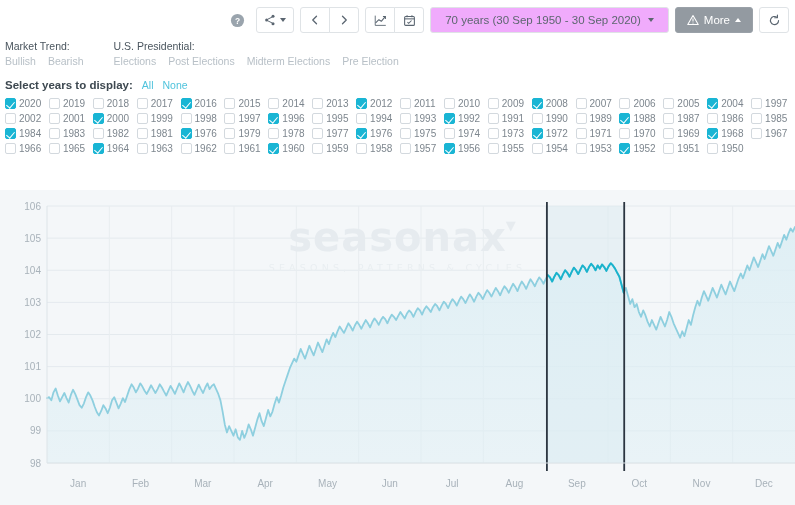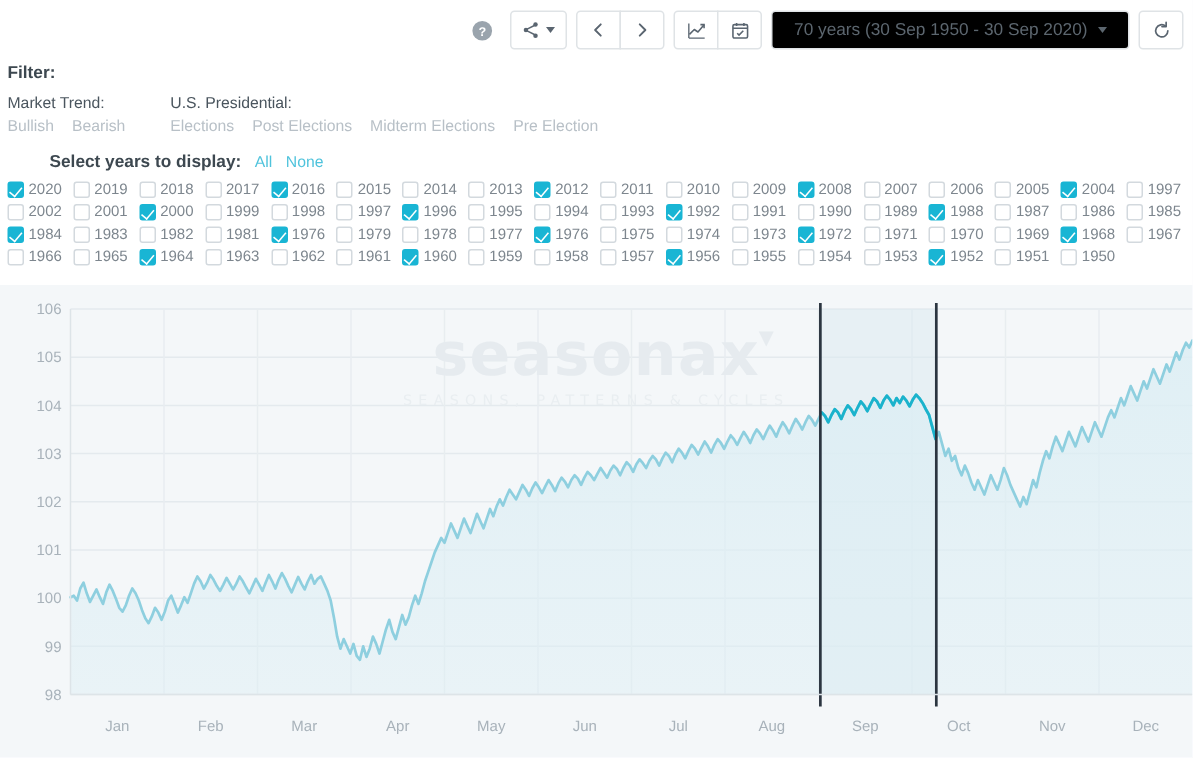--- a/index.html
+++ b/index.html
@@ -43,21 +43,21 @@
     gap: 4px;
   }
   .btn-grp .tb-btn { border-radius: 0; margin-left: -1px; }
   .btn-grp .tb-btn:first-child { border-radius: 3px 0 0 3px; margin-left: 0; }
   .btn-grp .tb-btn:last-child { border-radius: 0 3px 3px 0; }
   .btn-grp.single .tb-btn { border-radius: 3px; }
   .tb-range {
     height: 26px;
     border: 1px solid #dfe3e6;
     border-radius: 3px;
-    background: #000000;
+    background: #f0abfc;
     display: flex; align-items: center; justify-content: center;
     gap: 7px;
     padding: 12px 14px;
     font-size: 11.5px;
     color: #5c666f;
     min-width: 210px;
     cursor: pointer;
   }
   .tb-more {
     height: 26px;
@@ -105,21 +105,20 @@
   .fgroup-opts { display: flex; gap: 12px; }
   .fopt {
     font-size: 10.5px;
     color: #b8c0c7;
     white-space: nowrap;
     cursor: pointer;
   }
   .select-years {
     display: flex; align-items: baseline; gap: 9px;
     margin-top: 12px;
-    margin-left: 28px;
   }
   .sy-label { font-size: 11.5px; font-weight: bold; color: #3d4850; }
   .sy-link { font-size: 10.5px; color: #4fc3dc; cursor: pointer; text-align: right; }
 
   
   .year-grid {
     margin-top: 7px;
     display: grid;
     grid-template-columns: repeat(18, 1fr);
     row-gap: 4px;
@@ -248,33 +247,41 @@
           <polyline points="5.5,10 7,11.5 10.5,8" fill="none" stroke="#5a6570" stroke-width="1.3"></polyline>
         </svg>
       </div>
     </div>
 
     <div class="tb-range">
       <span>70 years (30 Sep 1950 - 30 Sep 2020)</span>
       <span class="caret-d"></span>
     </div>
 
+    <div class="tb-more">
+      <svg width="12" height="12" viewBox="0 0 16 16">
+        <polygon points="8,2 15,14 1,14" fill="none" stroke="#ffffff" stroke-width="1.4" stroke-linejoin="round"></polygon>
+        <line x1="8" y1="6" x2="8" y2="10" stroke="#ffffff" stroke-width="1.4"></line>
+        <circle cx="8" cy="12" r="0.8" fill="#ffffff"></circle>
+      </svg>
+      <span>More</span>
+      <span class="caret-u"></span>
+    </div>
 
     <div class="btn-grp single">
       <div class="tb-btn">
         <svg width="13" height="13" viewBox="0 0 16 16">
           <path d="M13 8 A5 5 0 1 1 11.2 4.2" fill="none" stroke="#5a6570" stroke-width="1.4" stroke-linecap="round"></path>
           <polyline points="11.6,1.2 11.6,4.6 8.2,4.6" fill="none" stroke="#5a6570" stroke-width="1.4" stroke-linecap="round" stroke-linejoin="round"></polyline>
         </svg>
       </div>
     </div>
   </div>
 
   <div class="filter-panel">
-    <div class="filter-title">Filter:</div>
 
     <div class="filter-groups">
       <div class="fgroup">
         <div class="fgroup-title">Market Trend:</div>
         <div class="fgroup-opts">
           <span class="fopt">Bullish</span>
           <span class="fopt">Bearish</span>
         </div>
       </div>
 

